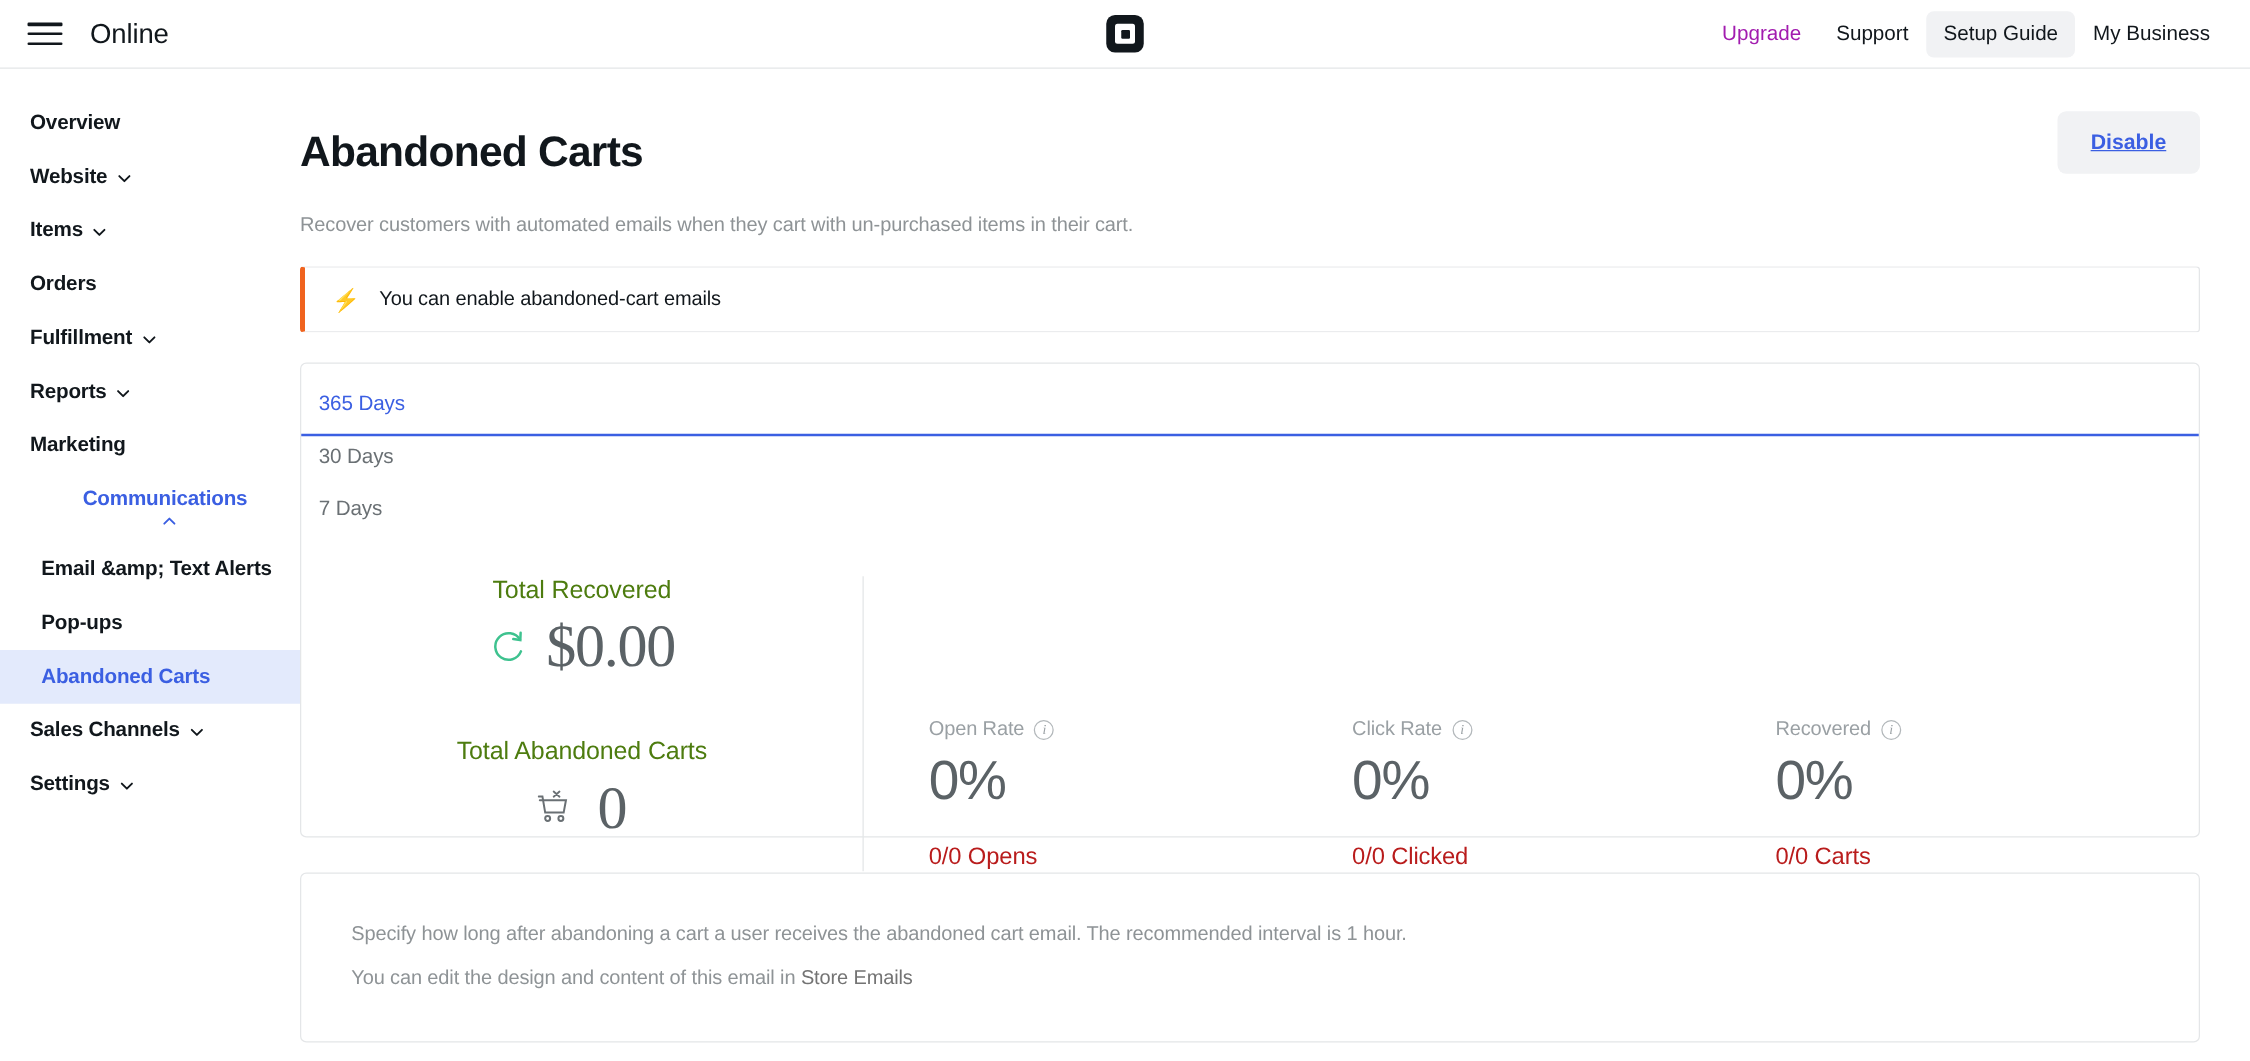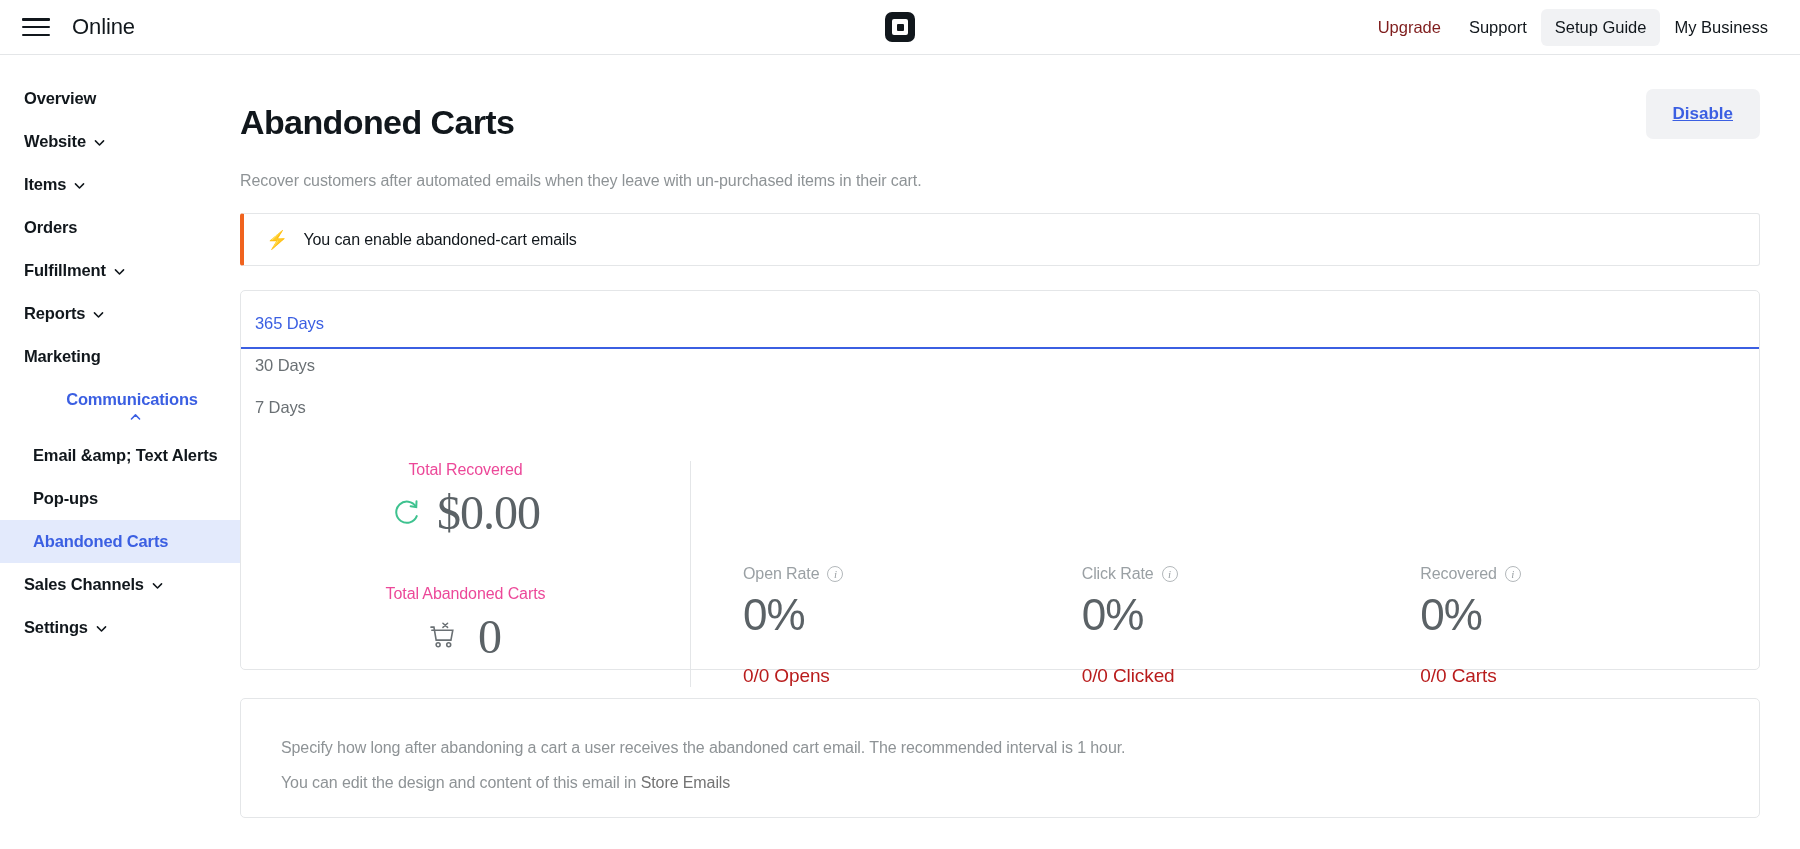--- a/index.html
+++ b/index.html
@@ -77,21 +77,21 @@
     padding-right: 18px;
   }
   .topnav a {
     font-size: 16.5px;
     color: #11171c;
     text-decoration: none;
     padding: 9px 14px;
     border-radius: 6px;
     white-space: nowrap;
   }
-  .topnav a.upgrade { color: #7f1d1d; text-align: center; }
+  .topnav a.upgrade { color: #a21caf; text-align: center; }
   .topnav a.setup { background: #f1f2f4; }
 
   
   .shell { display: flex; height: 794px; }
 
   
   .sidebar {
     width: 240px;
     flex: 0 0 240px;
     padding-top: 22px;
@@ -205,22 +205,22 @@
     margin-top: 28px;
   }
   .left-stats {
     width: 450px;
     flex: 0 0 450px;
     border-right: 1px solid #e4e6e8;
     padding-bottom: 20px;
     text-align: center;
   }
   .stat-label {
-    font-size: 16px;
-    color: #ec4899;
+    font-size: 20px;
+    color: #4d7c0f;
     letter-spacing: -0.1px;
   }
   .stat-big-row {
     display: flex;
     align-items: center;
     justify-content: center;
     gap: 16px;
     margin-top: 4px;
     font-family: Liberation Serif, serif;
   }
@@ -278,21 +278,21 @@
     margin-top: 23px;
     letter-spacing: -0.1px;
   }
 
   .bottom-card {
     margin-top: 28px;
     border: 1px solid #e4e6e8;
     border-radius: 5px;
     background: #fff;
     padding: 40px 0 0 40px;
-    height: 120px;
+    height: 136px;
   }
   .bottom-text {
     font-size: 16px;
     color: #8e9396;
     letter-spacing: -0.1px;
   }
   .bottom-text2 { margin-top: 17px; }
   .link { color: #737373; text-decoration: none; margin-top: 33px; }
 </style>
 </head>
@@ -401,21 +401,21 @@
       </div>
     </aside>
 
   <main class="main">
 
     <div class="page-head">
       <h1 class="page-title">Abandoned Carts</h1>
       <button class="disable-btn">Disable</button>
     </div>
 
-    <p class="subtitle">Recover customers after automated emails when they leave with un-purchased items in their cart.</p>
+    <p class="subtitle">Recover customers with automated emails when they cart with un-purchased items in their cart.</p>
 
     <div class="alert">
       <span class="bolt">⚡</span>
       <span class="alert-text">You can enable abandoned-cart emails</span>
     </div>
 
     <section class="card stats-card">
 
       <div class="tabs">
         <div class="tab active">365 Days</div>

